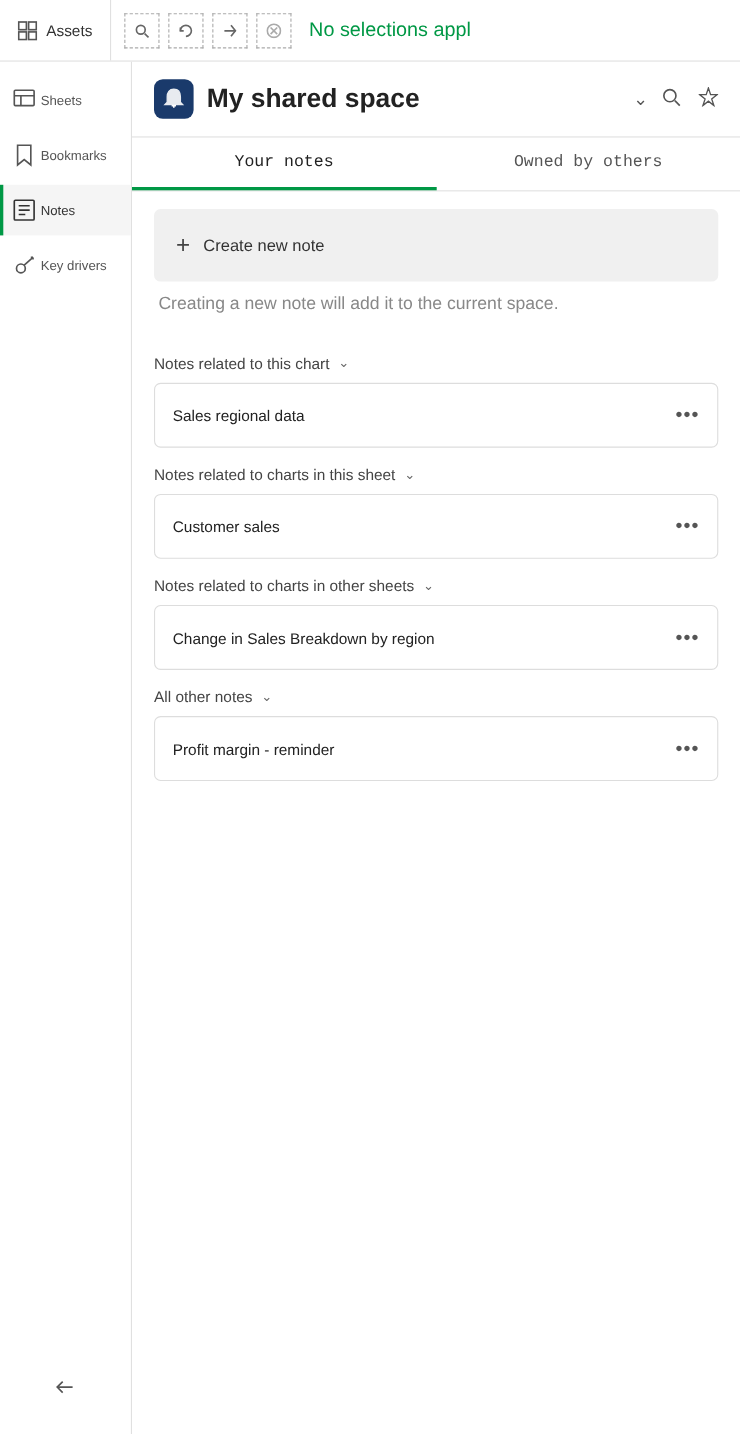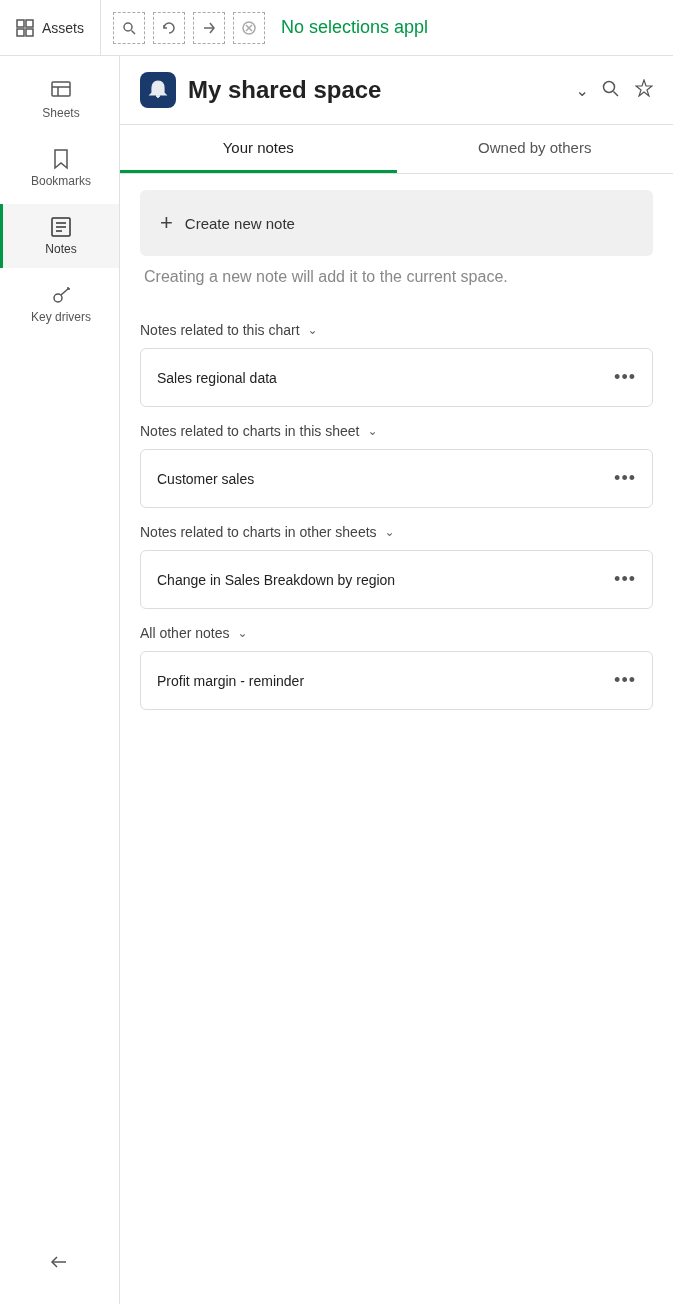--- a/index.html
+++ b/index.html
@@ -91,21 +91,21 @@
     }
     .sidebar-items {
       display: flex;
       flex-direction: column;
       align-items: center;
       gap: 4px;
       width: 100%;
     }
     .sidebar-item {
       display: flex;
-      flex-direction: column;
+      flex-direction: row;
       align-items: center;
       gap: 4px;
       padding: 12px 8px;
       width: 100%;
       cursor: pointer;
       color: #555;
       font-size: 12px;
       border-left: 3px solid transparent;
     }
     .sidebar-item.active {
@@ -167,20 +167,21 @@
       font-size: 18px;
     }
     .space-actions span {
       cursor: pointer;
     }
 
     
     .tabs {
       display: flex;
       border-bottom: 1px solid #e0e0e0;
+      font-family: Liberation Mono, monospace;
     }
     .tab {
       flex: 1;
       text-align: center;
       padding: 14px 0;
       font-size: 15px;
       font-weight: 500;
       color: #555;
       cursor: pointer;
       border-bottom: 3px solid transparent;

